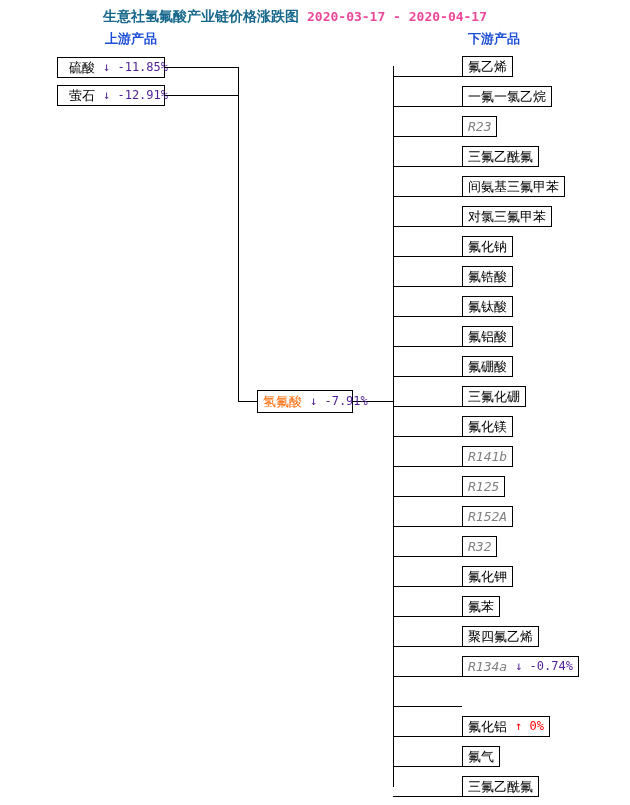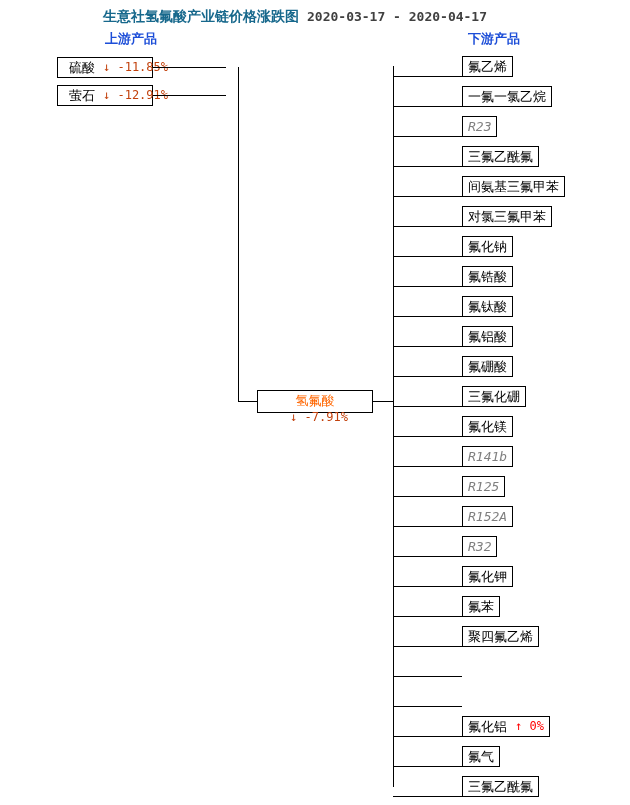--- a/index.html
+++ b/index.html
@@ -8,48 +8,48 @@
     width:630px; height:805px; position:relative; overflow:hidden;
     font-family:"DejaVu Sans", sans-serif; color:#000;
   }
   .mono { font-family:"DejaVu Sans Mono", monospace;font-style:italic; }
 
   .title {
     position:absolute; left:103px; top:8px;
     font-size:14px; font-weight:bold; color:#17688C; white-space:nowrap;
   }
   .title .date {
-    color:#404040; font-weight:bold; margin-left:8px;
+    color:#ec4899; font-weight:bold; margin-left:8px;
     font-family:"DejaVu Sans Mono", monospace; font-size:13px;
   }
   .col-header {
     position:absolute; top:30px; font-size:13px; font-weight:bold; color:#1d4ed8; white-space:nowrap;
   }
   .hdr-up { left:105px; }
   .hdr-down { left:468px; }
 
   .node-box {
     border:1px solid #000; background:#fff;
     font-size:13px; line-height:17px; padding:1px 5px;
     white-space:nowrap; display:flex; align-items:center;
   }
   .chg { margin-left:8px; font-family:"DejaVu Sans Mono", monospace; font-size:12px; }
-  .green { color:#c2410c; }
+  .green { color:#4c1d95; }
   .red   { color:#FF0000; }
   .gray  { color:#808080; }
   .orange{ color:#FF6600; }
 
   
   .us-row { position:absolute; left:57px; height:22px; display:flex; align-items:center; }
-  .us-row .node-box { width:96px; height:21px;padding-left:11px; }
+  .us-row .node-box { width:108px; height:21px;padding-left:11px; }
   .us-line { width:73px; height:0; border-top:1px solid #000; }
 
   
   .center-hline { position:absolute; left:238px; top:401px; width:155px; height:0; border-top:1px solid #000; }
-  .center-box { position:absolute; left:257px; top:390px; width:116px; height:23px;flex-direction:column; }
+  .center-box { position:absolute; left:257px; top:390px; width:96px; height:23px; }
 
   
   .trunk { position:absolute; width:0; border-left:1px solid #000; }
   .trunk-left  { left:238px; top:67px; height:334px; }
   .trunk-right { left:393px; top:66px; height:721px; }
 
   
   .ds-row { position:absolute; left:393px; height:22px; display:flex; align-items:flex-end; }
   .ds-line { width:69px; height:0; border-top:1px solid #000; flex:0 0 auto; }
   .ds-row .node-box { height:21px; }
@@ -203,20 +203,24 @@
     </div>
 </div>
 <div class="ds-row" style="top:625px">
   <div class="ds-line"></div>
   <div class="node-box">
       <span>聚四氟乙烯</span>
     </div>
 </div>
 <div class="ds-row" style="top:655px">
   <div class="ds-line"></div>
+  <div class="node-box">
+    <span class="gray mono">R134a</span>
+    <span class="chg green">↓ -0.74%</span>
+  </div>
 </div>
 <div class="ds-row" style="top:685px">
   <div class="ds-line"></div>
 </div>
 <div class="ds-row" style="top:715px">
   <div class="ds-line"></div>
   <div class="node-box">
     <span>氟化铝</span>
     <span class="chg red">↑ 0%</span>
   </div>

